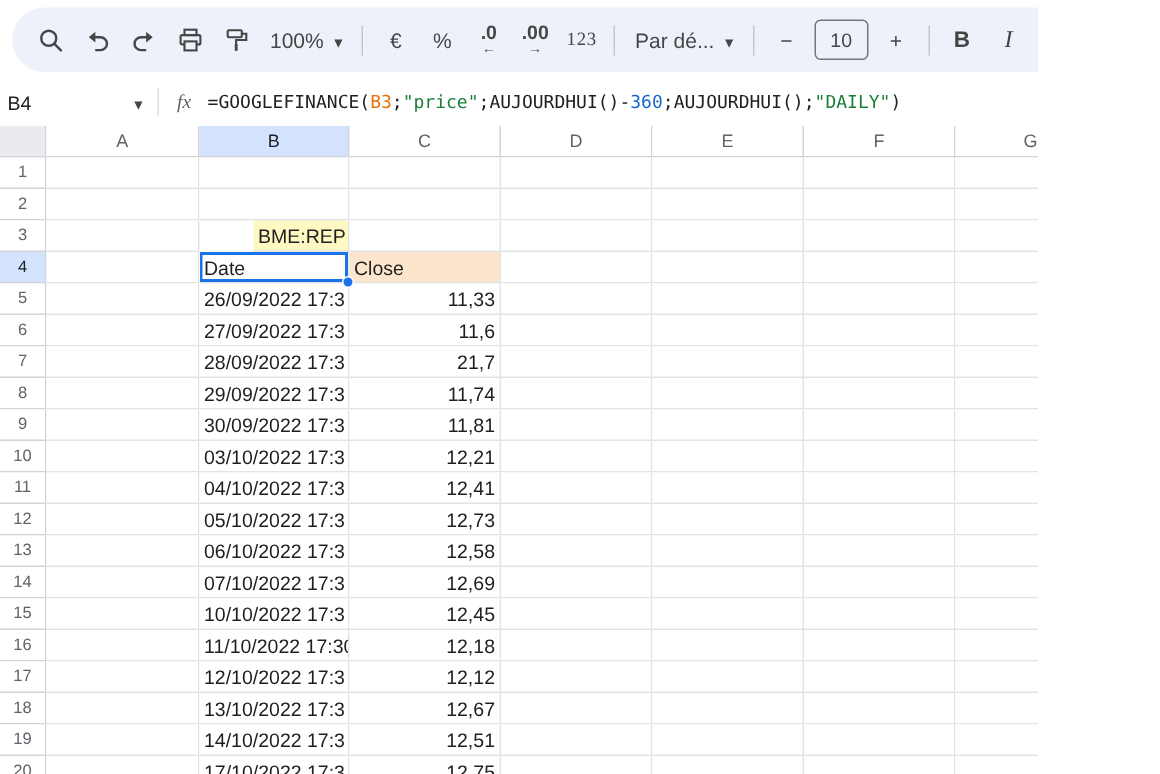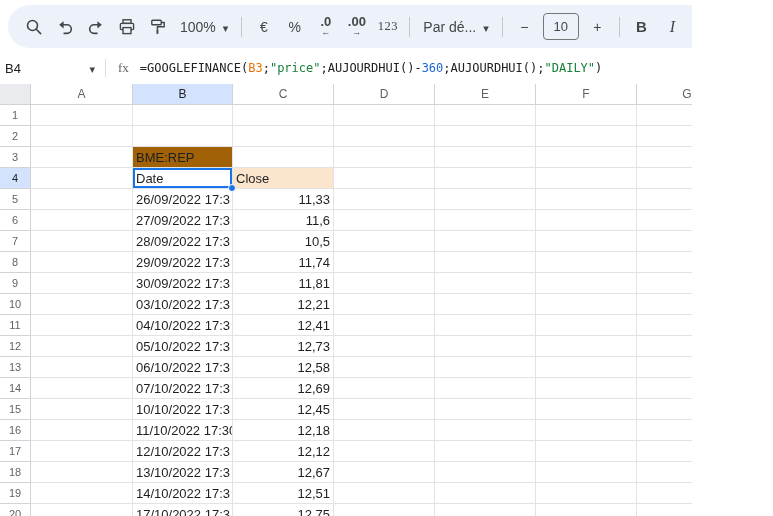--- a/index.html
+++ b/index.html
@@ -30,40 +30,40 @@
   .tc { display:flex; flex-direction:column; align-items:center; line-height:14px; font-size:13.5px; font-weight:500; }
   .tc-bar { width:15px; height:3.5px; background:#1f1f1f; margin-top:1px; }
   .icon-svg { display:block; }
 
   
   .formula-bar { position:absolute; top:52px; left:0; right:0; height:32px; display:flex;
                  align-items:center; background:#fff; }
   .name-box { width:90px; display:flex; align-items:center; justify-content:space-between;
               padding:0 10px 0 5px; font-size:13px; color:#202124; cursor:pointer; flex:0 0 auto;text-align:center; }
   .fb-divider { width:1px; height:18px; background:#dadce0; flex:0 0 auto; }
-  .fx { margin:0 11px 0 12px; color:#5f6368; font-size:13px;
+  .fx { margin:0 11px 0 12px; font-style:italic; color:#5f6368; font-size:13px;
         font-family:"Liberation Serif",serif; flex:0 0 auto; }
   .formula-text { font-family:"DejaVu Sans Mono","Liberation Mono",monospace; font-size:12px;
                   white-space:nowrap; color:#202124; }
 
   
   .grid { position:absolute; top:84px; left:0; width:773px; height:432px; overflow:hidden; background:#fff;
           display:grid; grid-template-columns:31px 102px 100px 101px 101px 101px 101px 101px 35px;
           grid-auto-rows:21px; }
   .hcell { box-sizing:border-box; border-right:1px solid #d0d4d9; border-bottom:1px solid #d0d4d9;
            display:flex; align-items:center; justify-content:center; font-size:12px; color:#5f6368;
            background:#fff; cursor:pointer; }
   .corner { background:#e9ebee; }
   .rh { font-size:11px; }
   .hl { background:#d3e3fd; color:#202124; }
   .cell { box-sizing:border-box; border-right:1px solid #e2e3e5; border-bottom:1px solid #e2e3e5;
           font-size:13px; color:#1f1f1f; display:flex; align-items:center; padding:0 3px;
           white-space:nowrap; overflow:hidden; background:#fff; cursor:cell; }
   .cell.num { justify-content:flex-end; }
-  .cell.ticker { background:#a16207; }
+  .cell.ticker { background:#fef9c3;margin-left:36px; }
   .cell.peach { background:#fce5cd; }
   .cell.sel { position:relative; box-shadow:inset 0 0 0 2px #1a73e8; overflow:visible; z-index:2; }
   .cell.sel::after { content:""; position:absolute; right:-4px; bottom:-4px; width:6px; height:6px;
           background:#1a73e8; border:1px solid #fff; border-radius:50%; }
 </style>
 </head>
 <body>
 
 <div class="app">
 
@@ -257,21 +257,21 @@
       <div class="cell">27/09/2022 17:3</div>
       <div class="cell num">11,6</div>
       <div class="cell"></div>
       <div class="cell"></div>
       <div class="cell"></div>
       <div class="cell"></div>
       <div class="cell"></div>
       <div class="hcell rh">7</div>
       <div class="cell"></div>
       <div class="cell">28/09/2022 17:3</div>
-      <div class="cell num">10,5</div>
+      <div class="cell num">21,7</div>
       <div class="cell"></div>
       <div class="cell"></div>
       <div class="cell"></div>
       <div class="cell"></div>
       <div class="cell"></div>
       <div class="hcell rh">8</div>
       <div class="cell"></div>
       <div class="cell">29/09/2022 17:3</div>
       <div class="cell num">11,74</div>
       <div class="cell"></div>

